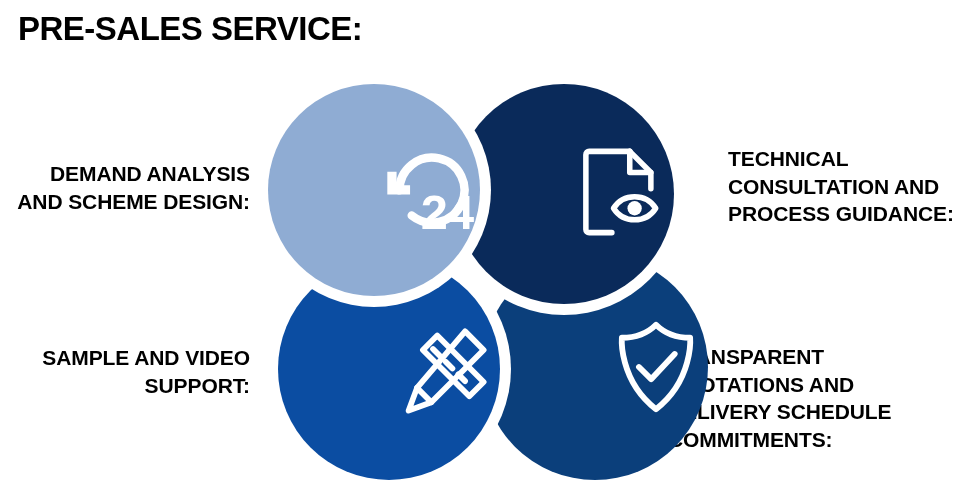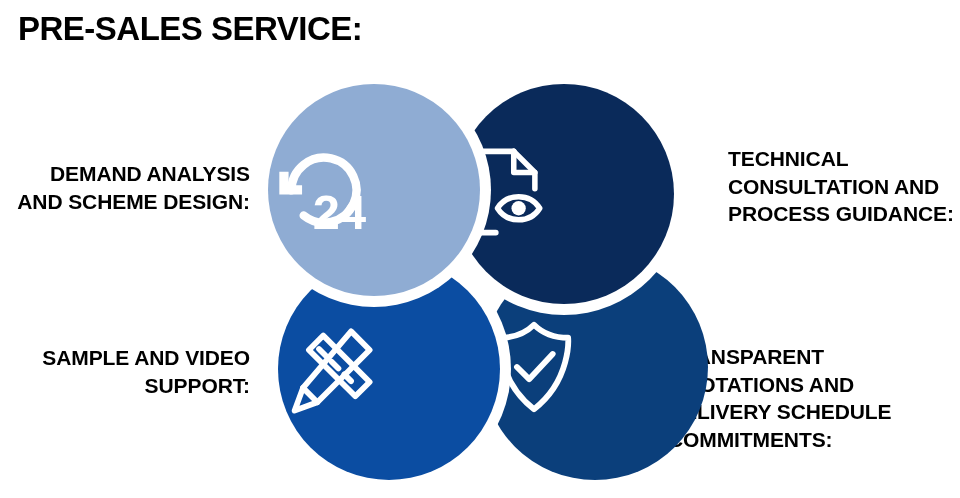--- a/index.html
+++ b/index.html
@@ -34,21 +34,21 @@
     left: 268px;
     top: 84px;
     width: 408px;
     height: 396px;
   }
   .circle {
     position: absolute;
     border-radius: 50%;
     display: flex;
     align-items: center;
-    justify-content: flex-start;
+    justify-content: flex-end;
   }
   .circle .glyph {
     display: block;
     line-height: 0;
   }
 
   
   .c-tl { left: 0px;   top: 0px;   width: 212px; height: 212px; z-index: 4; }
   .c-tr { left: 186px; top: 0px;   width: 220px; height: 220px; z-index: 3; }
   .c-bl { left: 10px;  top: 174px; width: 222px; height: 222px; z-index: 2; }

